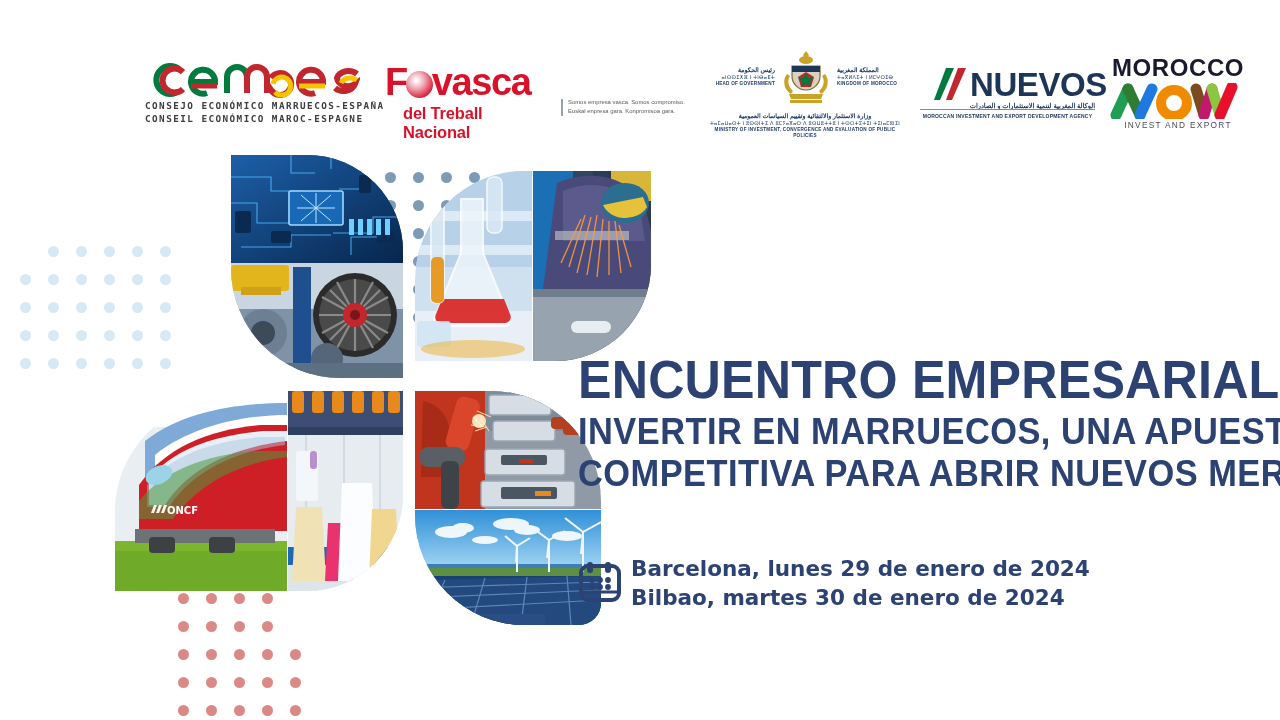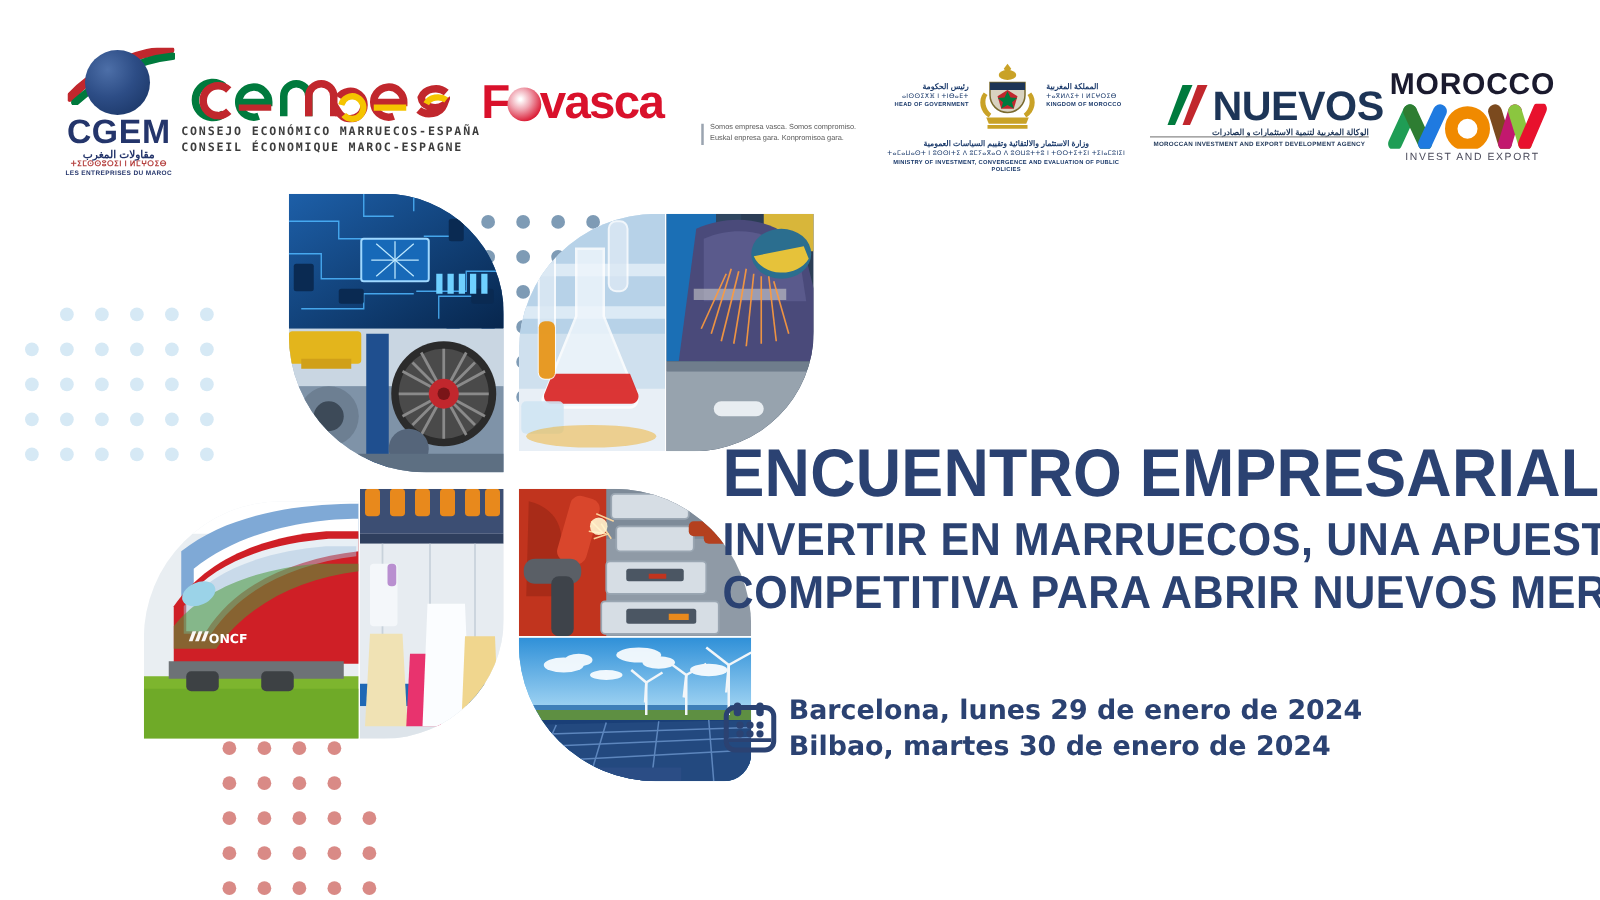--- a/index.html
+++ b/index.html
@@ -115,33 +115,20 @@
   .date-line{font-family:"DejaVu Sans","Liberation Sans",sans-serif;
     font-size:21.5px;color:#2b4272;line-height:1.33;white-space:nowrap;}
 </style>
 </head>
 <body>
 
 <div class="stage">
 
   <div class="logo-bar">
 
-    <div class="logo cgem">
-      <div class="cgem-swoosh">
-        <svg width="86" height="46" viewBox="0 0 86 46">
-          <path d="M2 40 C 20 20, 50 4, 82 2" stroke="#c1272d" stroke-width="7" fill="none" stroke-linecap="round"></path>
-          <path d="M6 44 C 26 26, 54 10, 84 7" stroke="#007a3d" stroke-width="6" fill="none" stroke-linecap="round"></path>
-        </svg>
-      </div>
-      <div class="cgem-sphere"></div>
-      <div class="cgem-word">CGEM</div>
-      <div class="cgem-ar">مقاولات المغرب</div>
-      <div class="cgem-tif">ⵜⵉⵎⵙⵙⵓⵔⵉⵏ ⵏ ⵍⵎⵖⵔⵉⴱ</div>
-      <div class="cgem-fr">LES ENTREPRISES DU MAROC</div>
-    </div>
 
     <div class="logo cemaes">
       <div class="cem-mark">
         <svg width="215" height="36" viewBox="0 0 215 36">
 
           <path d="M34 7 A14 14 0 1 0 34 29" stroke="#007a3d" stroke-width="6" fill="none" stroke-linecap="butt"></path>
           <path d="M38 10 A12 12 0 1 0 38 27" stroke="#c1272d" stroke-width="6" fill="none" stroke-linecap="butt"></path>
           <path d="M44 20 h26 a12 12 0 1 0 -8 11" stroke="#007a3d" stroke-width="6" fill="none"></path>
           <path d="M46 24 h26" stroke="#c1272d" stroke-width="5" fill="none"></path>
           <path d="M82 31 v-16 a10 10 0 0 1 20 0 v16" stroke="#007a3d" stroke-width="6" fill="none"></path>
@@ -149,27 +136,28 @@
 
           <path d="M126 16 a11 11 0 1 1 0 12 v3" stroke="#c1272d" stroke-width="6" fill="none"></path>
           <path d="M128 22 a9 9 0 1 1 2 8" stroke="#f5c400" stroke-width="5" fill="none"></path>
           <path d="M152 20 h26 a12 12 0 1 0 -8 11" stroke="#c1272d" stroke-width="6" fill="none"></path>
           <path d="M154 24 h26" stroke="#f5c400" stroke-width="5" fill="none"></path>
           <path d="M212 12 a12 10 0 0 0 -20 4 a11 9 0 0 0 18 6 a12 10 0 0 1 -20 4" stroke="#c1272d" stroke-width="6" fill="none"></path>
           <path d="M212 18 a10 8 0 0 0 -16 3" stroke="#f5c400" stroke-width="5" fill="none"></path>
         </svg>
       </div>
       <div class="cem-l1">CONSEJO ECONÓMICO MARRUECOS-ESPAÑA</div>
-      <div class="cem-l2">CONSEIL ÉCONOMIQUE MAROC-ESPAGNE</div>
+      <div class="cem-l2">CONSEIL ECONÓMICO MAROC-ESPAGNE</div>
     </div>
 
     <div class="logo foment">
       <div class="foment-top">
         <span>F</span><span class="foment-o"></span><span>vasca</span>
       </div>
+      <div class="foment-sub">del Treball Nacional</div>
     </div>
 
     <div class="logo confebask">
       <div class="cb-rule"></div>
       <div class="cb-t1">Somos empresa vasca. Somos compromiso.</div>
       <div class="cb-t2">Euskal enpresa gara. Konpromisoa gara.</div>
     </div>
 
     <div class="logo gov">
       <div class="gov-emblem">

